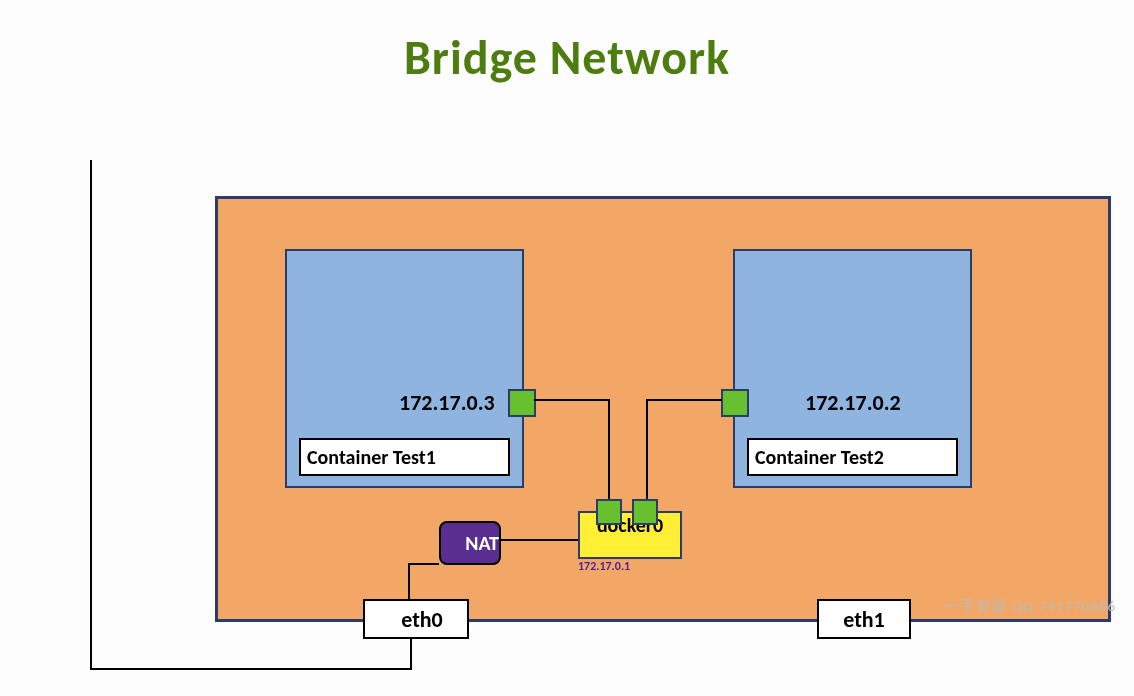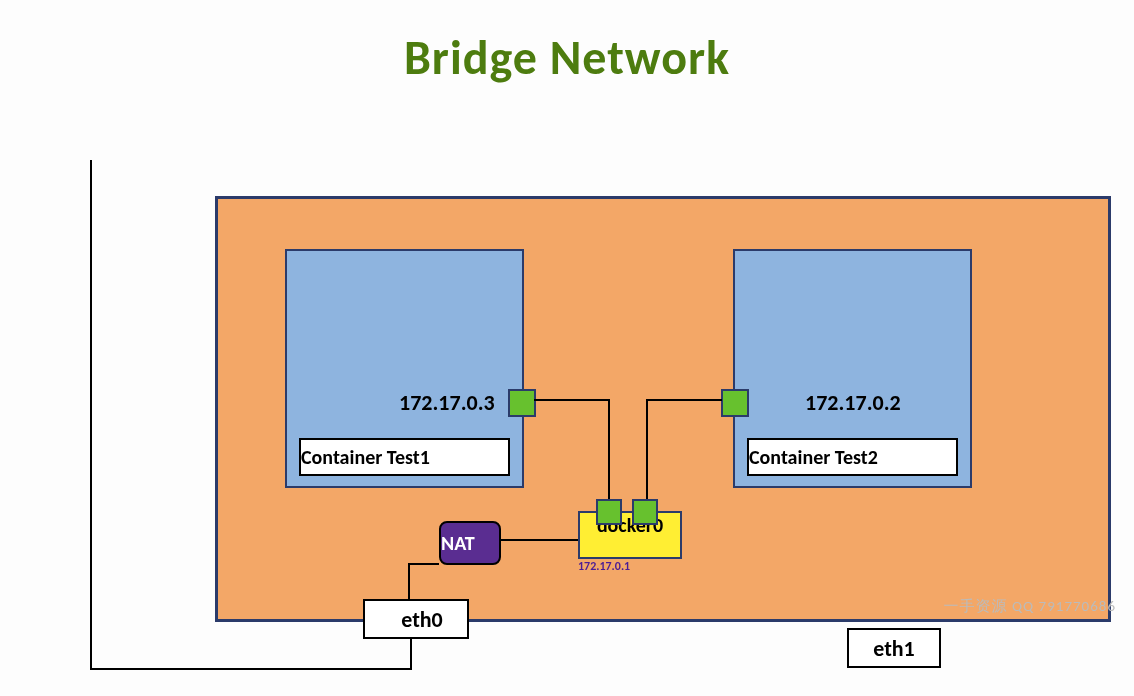--- a/index.html
+++ b/index.html
@@ -14,33 +14,33 @@
   
   .container-box{position:absolute;top:50px;width:235px;height:235px;background:#8eb4df;border:2px solid #2b3b6a;}
   .c1{left:67px;}
   .c2{left:515px;}
   .ip-label{position:absolute;top:138px;font-size:22px;color:#000;}
   .c1 .ip-label{left:112px;}
   .c2 .ip-label{left:70px;}
   .port{position:absolute;width:24px;height:24px;background:#67c12e;border:2px solid #2b3b6a;}
   .c1 .port{right:-14px;top:138px;}
   .c2 .port{left:-14px;top:138px;}
-  .cname{position:absolute;bottom:10px;left:12px;right:12px;height:34px;background:#fff;border:2px solid #000;font-size:20px;display:flex;align-items:center;padding-left:0;}
+  .cname{position:absolute;bottom:10px;left:12px;right:12px;height:34px;background:#fff;border:2px solid #000;font-size:20px;display:flex;align-items:center;padding-left:6px;}
   
   .bridge{position:absolute;left:360px;top:312px;width:100px;height:44px;background:#ffee33;border:2px solid #2b3b6a;display:flex;align-items:flex-start;justify-content:center;font-size:20px;}
   .bridge .bp1,.bridge .bp2{position:absolute;width:22px;height:22px;background:#67c12e;border:2px solid #2b3b6a;top:-14px;}
   .bridge .bp1{left:16px;}
   .bridge .bp2{left:52px;}
   .bridge-ip{position:absolute;left:360px;top:360px;font-size:12px;color:#4c1d95;}
   
-  .nat{position:absolute;left:221px;top:322px;width:58px;height:40px;background:#5a2d91;border:2px solid #000;border-radius:8px;color:#fff;display:flex;align-items:center;justify-content:flex-start;font-size:20px;}
+  .nat{position:absolute;left:221px;top:322px;width:58px;height:40px;background:#5a2d91;border:2px solid #000;border-radius:8px;color:#fff;display:flex;align-items:center;justify-content:flex-end;font-size:20px;}
   
   .eth{position:absolute;width:90px;height:36px;background:#fff;border:2px solid #000;font-size:22px;display:flex;align-items:center;justify-content:center;}
   .eth0{left:145px;top:400px;padding-left:12px;}
-  .eth1{left:629px;top:400px;margin-top:29px;}
+  .eth1{left:599px;top:400px;}
   
   .line{position:absolute;background:#000;}
   
   .wm{position:absolute;right:18px;bottom:80px;font-size:15px;color:#bbb;letter-spacing:1px;}
 </style>
 </head>
 <body>
 
 <div class="stage">
 

